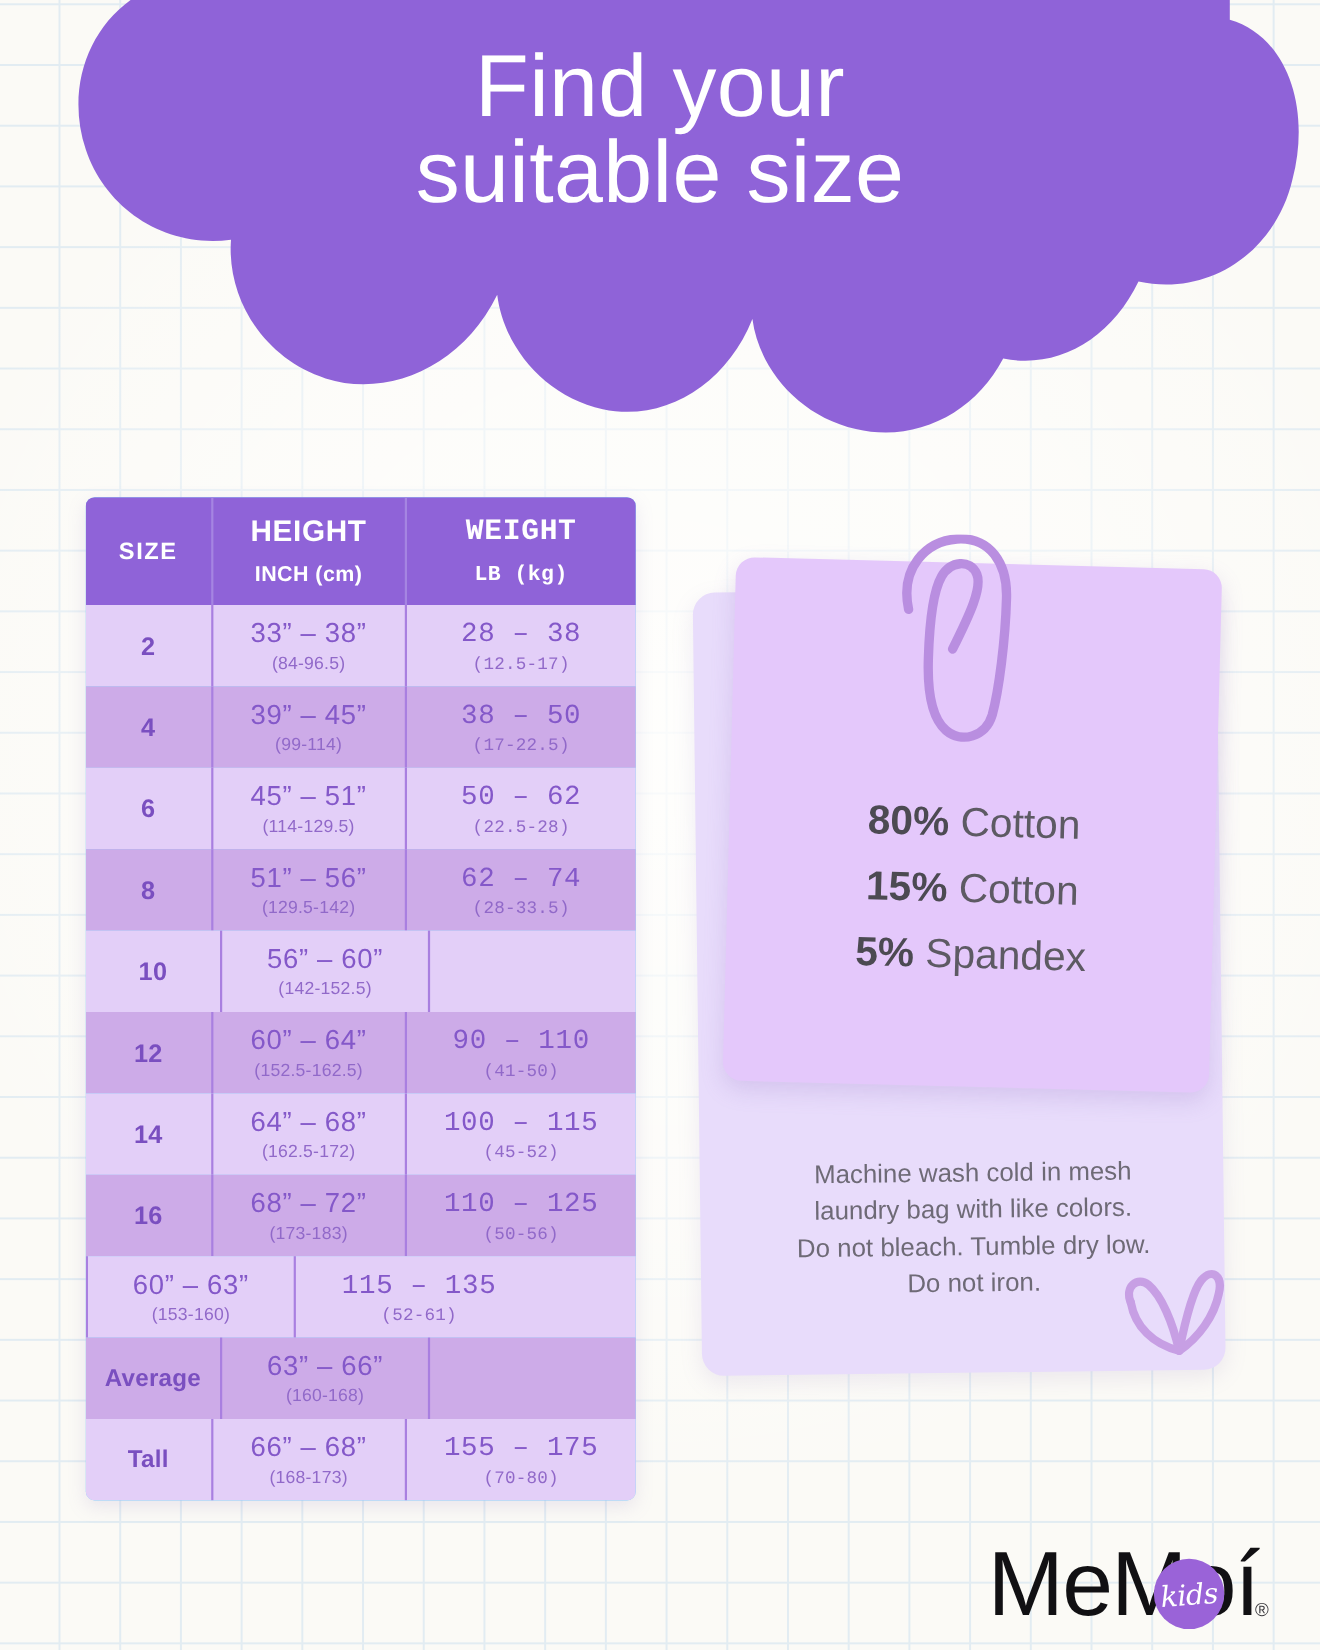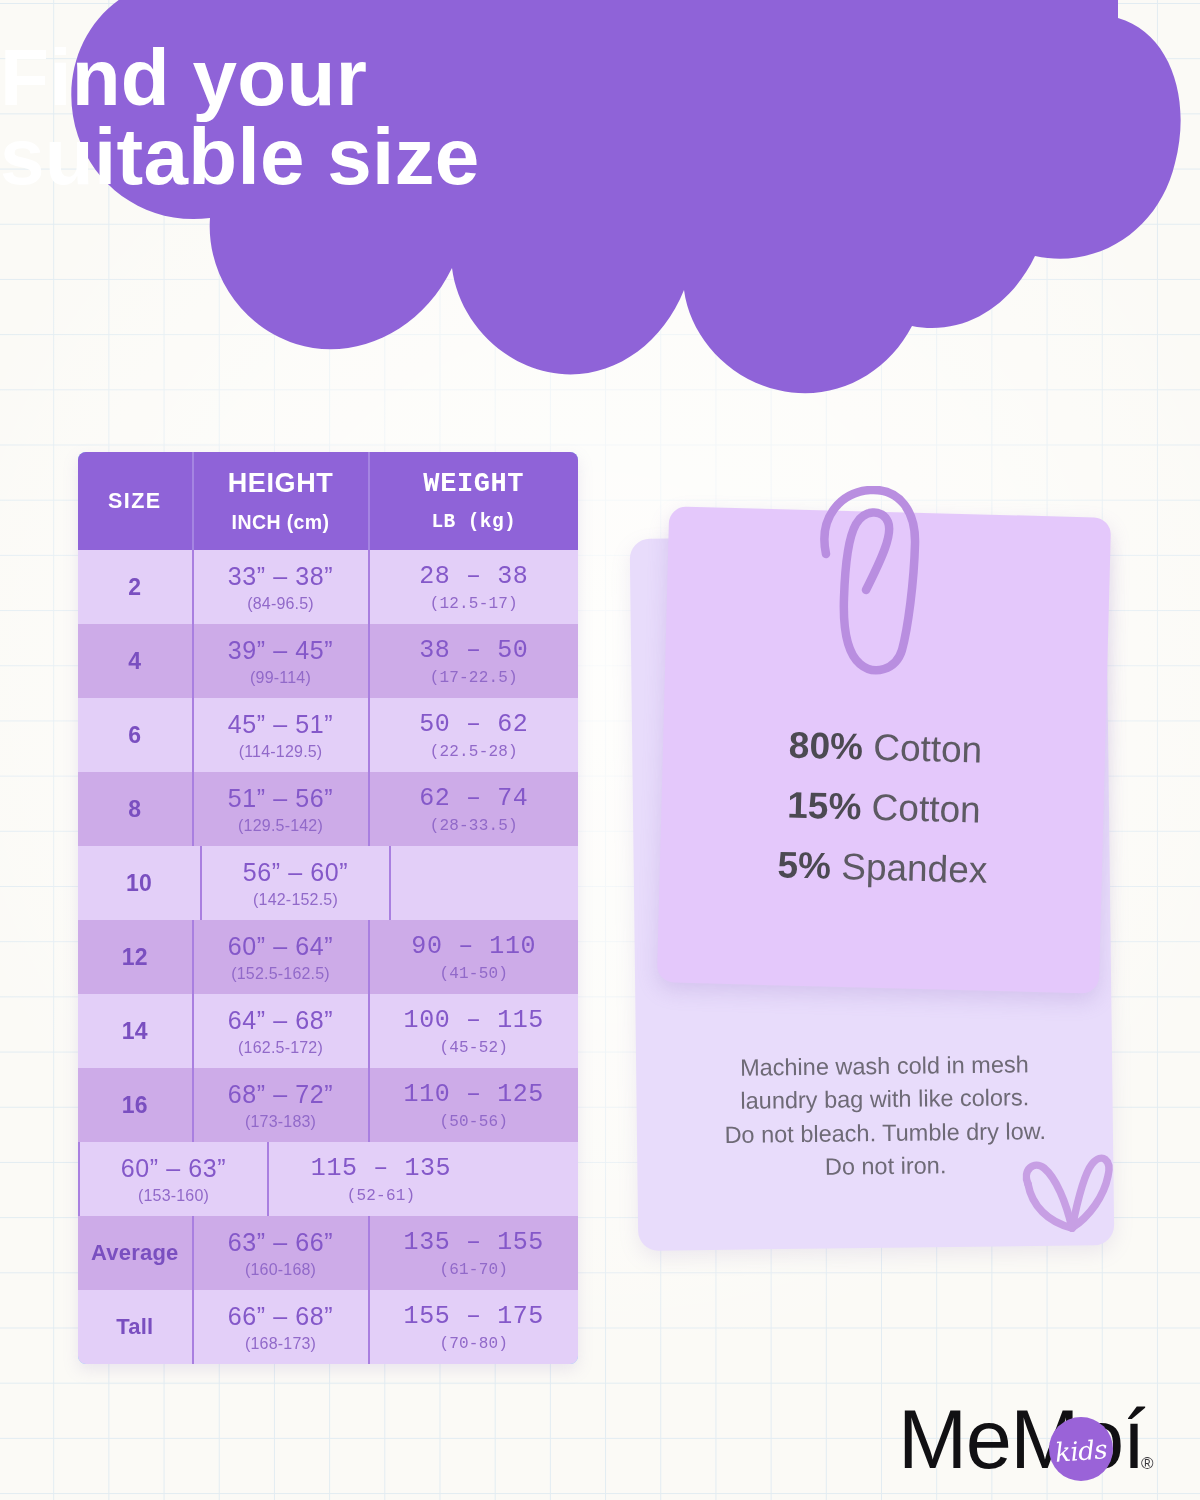--- a/index.html
+++ b/index.html
@@ -43,24 +43,25 @@
     position: absolute;
     left: 0; top: -22px;
     width: 1200px; height: 430px;
   }
   #cloud-wrap svg { display: block; width: 100%; height: 100%; }
 
   #cloud-title {
     position: absolute;
     left: 0; top: 38px;
     width: 1200px;
+    text-align: center;
     color: #ffffff;
     font-size: 80px;
     line-height: 0.99;
-    font-weight: 700;
+    font-weight: 400;
     letter-spacing: 0.3px;
     white-space: pre-line;
   }
 
   
   #size-table {
     position: absolute;
     left: 78px; top: 452px;
     width: 500px;
     border-radius: 8px;
@@ -409,24 +410,20 @@
   </div>
 
   <div class="trow body dark">
     <div class="tcell c-size">
         <div class="cell-size word">Average</div>
       </div>
     <div class="tcell c-height">
         <div class="val-main">63” – 66”</div>
         <div class="val-sub">(160-168)</div>
       </div>
-    <div class="tcell c-weight">
-        <div class="val-main">135 – 155</div>
-        <div class="val-sub">(61-70)</div>
-      </div>
   </div>
 
   <div class="trow body light">
     <div class="tcell c-size">
         <div class="cell-size word">Tall</div>
       </div>
     <div class="tcell c-height">
         <div class="val-main">66” – 68”</div>
         <div class="val-sub">(168-173)</div>
       </div>

